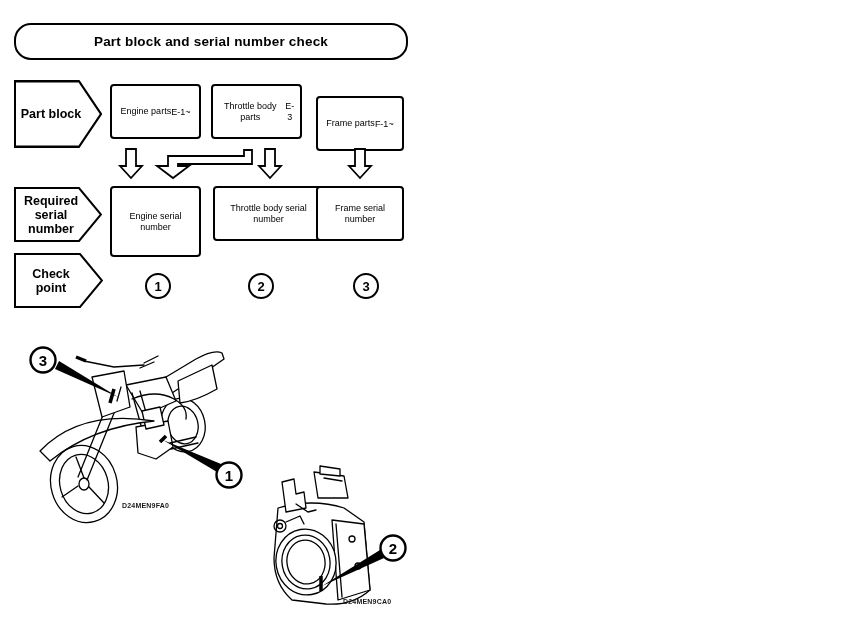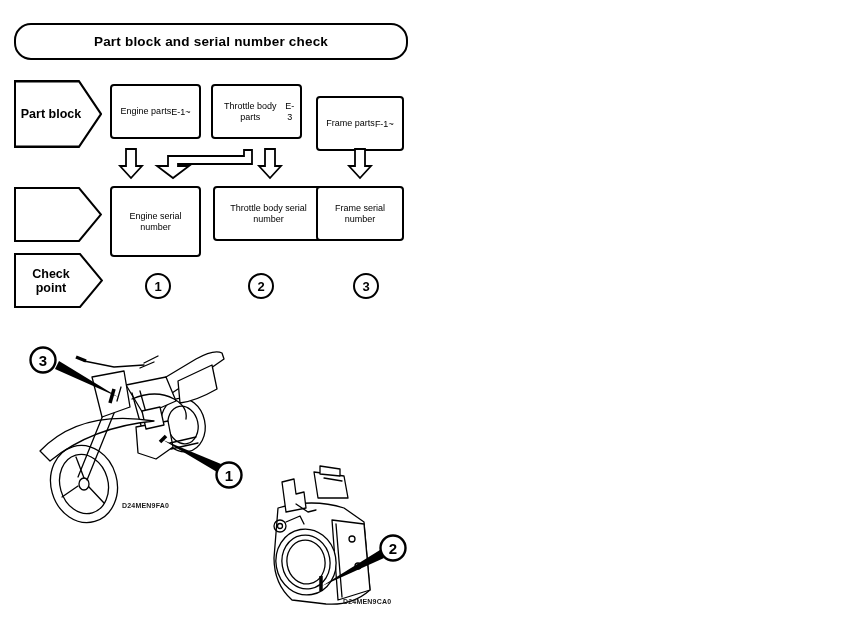--- a/index.html
+++ b/index.html
@@ -86,20 +86,21 @@
     <polygon points="26,5 36,5 36,22 42,22 31,34 20,22 26,22"></polygon>
     <polygon points="144,6 152,6 152,20 78,20 78,22 89,22 73,34 57,22 68,22 68,12 144,12"></polygon>
     <polygon points="165,5 175,5 175,22 181,22 170,34 159,22 165,22"></polygon>
     <polygon points="255,5 265,5 265,22 271,22 260,34 249,22 255,22"></polygon>
   </svg>
 
   <div class="pent" style="left:14px;top:171px;width:88px;height:55px">
     <svg viewBox="0 0 88 55" preserveAspectRatio="none">
       <polygon points="1,1 65,1 87,27.5 65,54 1,54"></polygon>
     </svg>
+    <div class="pent-text">Required serial number</div>
   </div>
 
   <div class="fbox serial" style="left:110px;top:170px;width:91px;height:71px">
     <div class="name">Engine serial number</div>
   </div>
   <div class="fbox serial" style="left:213px;top:170px;width:111px;height:55px">
     <div class="name">Throttle body serial number</div>
   </div>
   <div class="fbox serial" style="left:316px;top:170px;width:88px;height:55px">
     <div class="name">Frame serial number</div>

